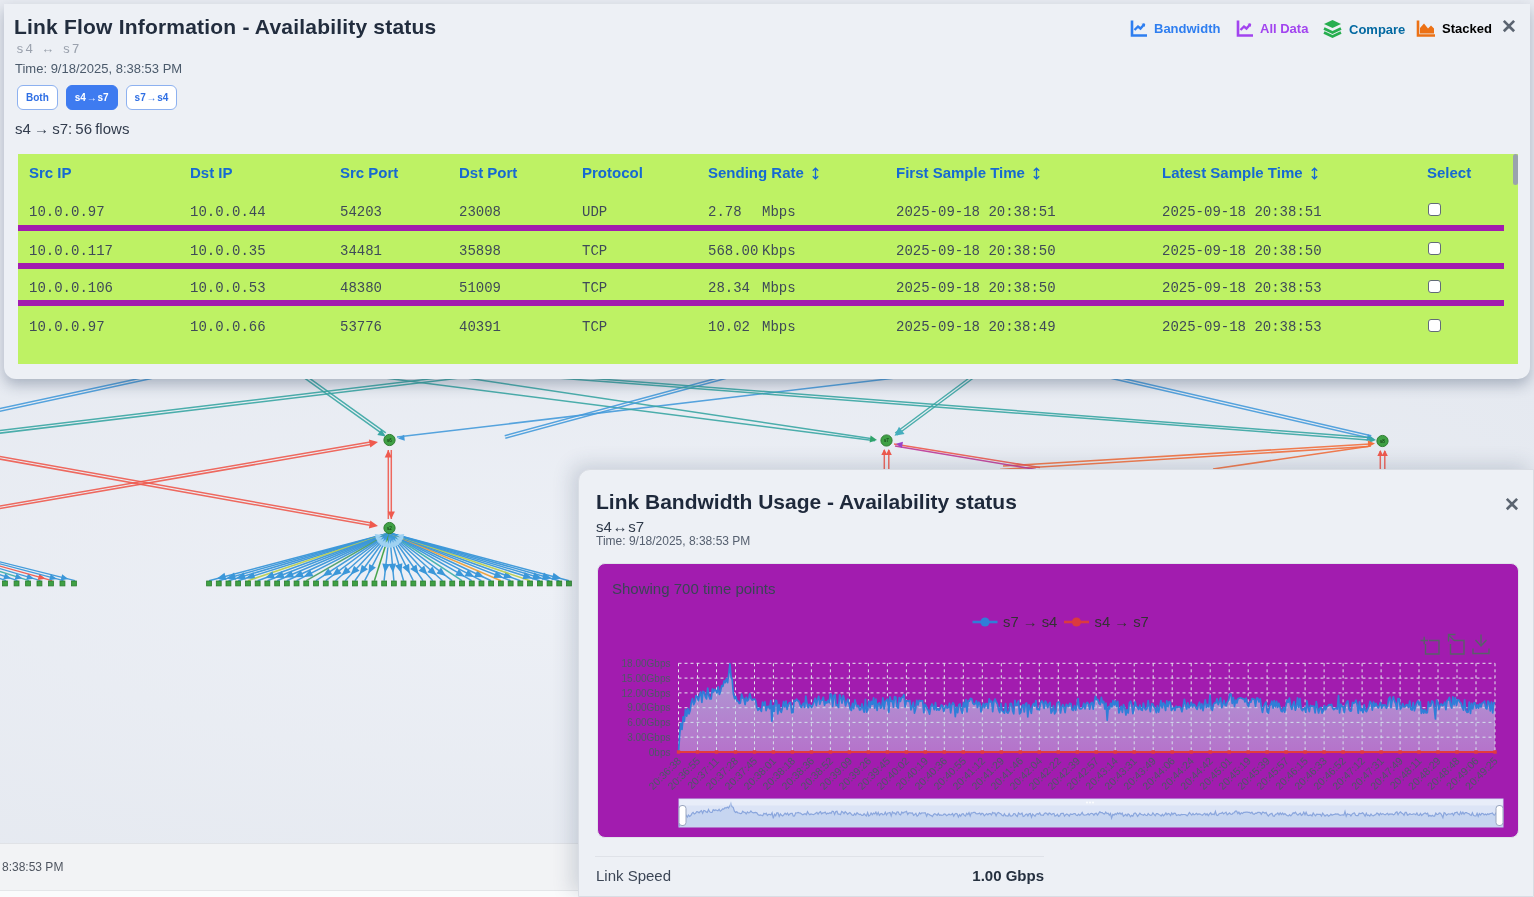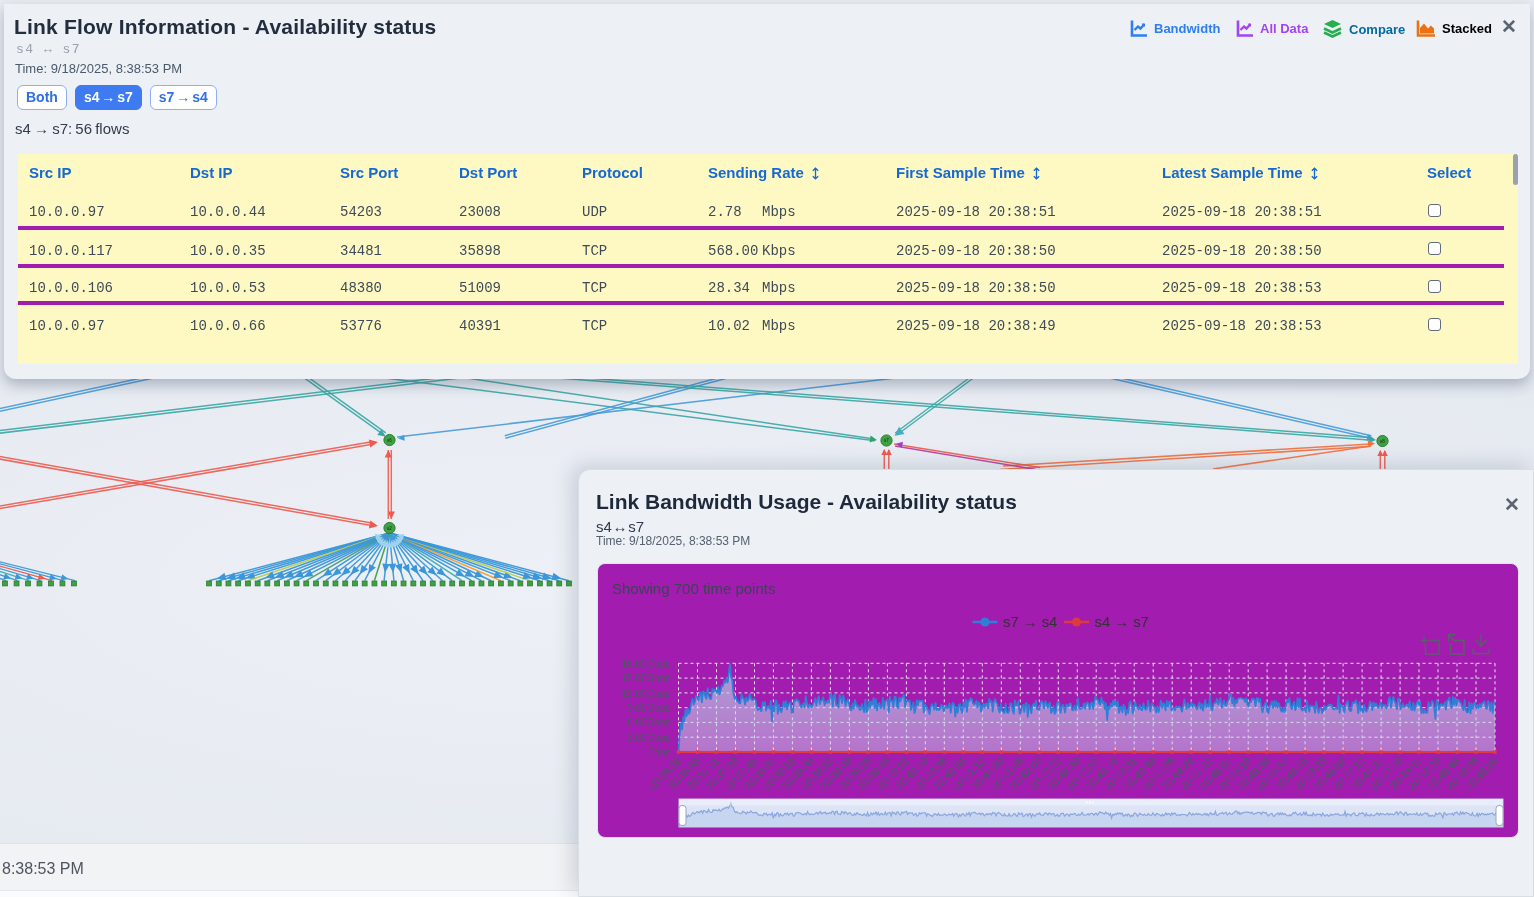--- a/index.html
+++ b/index.html
@@ -1,49 +1,49 @@
 <!DOCTYPE html>
 <html><head>
 <meta charset="utf-8">
 <style>
 * { margin:0; padding:0; box-sizing:border-box; }
 html,body { width:1534px; height:897px; overflow:hidden; background:#e8ebf1; font-family:"Liberation Sans",sans-serif; }
 #stage { position:relative; width:1534px; height:897px; }
 #topo { position:absolute; left:0; top:0; }
 
 #bbar { position:absolute; left:0; top:843px; width:1534px; height:47px; background:#f2f3f5; border-top:1px solid #e0e2e6; }
-#bbar .tm { position:absolute; left:2px; top:16px; font-size:16px; color:#4f5560; }
+#bbar .tm { position:absolute; left:2px; top:16px; font-size:12px; color:#4f5560; }
 #bbar2 { position:absolute; left:0; top:890px; width:1534px; height:7px; background:#fafbfc; border-top:1px solid #e4e6e9; }
 
 #panel { position:absolute; left:4px; top:4px; width:1526px; height:375px; background:#edf0f5;
   border-radius:0 0 12px 12px; box-shadow:0 6px 14px rgba(40,60,90,.32); }
 #panel h1 { position:absolute; left:10px; top:11px; font-size:21px; color:#222d3e; letter-spacing:.2px; }
 #panel .pair { position:absolute; left:12px; top:38px; font-family:"Liberation Mono",monospace; font-size:13px; color:#9aa1ad; letter-spacing:1.5px; }
 #panel .time { position:absolute; left:11px; top:57px; font-size:13px; color:#4b5a6b; }
 .btnrow { position:absolute; left:13px; top:81px; }
 .btn { display:inline-block; height:25px; line-height:23px; padding:0 8px; margin-right:8px; border:1px solid #8db1f0; border-radius:6px;
-  background:#fff; color:#2f6fe4; font-size:14px; font-weight:bold; word-spacing:-2px; }
+  background:#fff; color:#2f6fe4; font-size:10px; font-weight:bold; word-spacing:-2px; }
 .btn.sel { background:#3e7bf0; border-color:#3e7bf0; color:#fff; }
 #flows { position:absolute; left:11px; top:116px; font-size:15px; color:#323c4d; word-spacing:-1px; }
 
 .ibtn { position:absolute; top:15px; height:20px; font-size:13px; font-weight:bold; white-space:nowrap;text-align:center; }
 .ibtn svg { vertical-align:-4px; margin-right:6px; }
 #ib1 { left:1126px; color:#2e7ef0; }
 #ib2 { left:1232px; color:#a244ef; }
 #ib3 { left:1318px; color:#0369a1; }
 #ib4 { left:1412px; color:#000000; }
 .closex { position:absolute; font-weight:bold; color:#5b6470; font-size:19px; line-height:15px; }
 #px1 { left:1497px; top:15px; }
 
-#tblwrap { position:absolute; left:14px; top:150px; width:1500px; height:210px; background:#fef9c3; overflow:hidden; }
+#tblwrap { position:absolute; left:14px; top:150px; width:1500px; height:210px; background:#bef264; overflow:hidden; }
 table { border-collapse:collapse; table-layout:fixed; width:1486px; }
 col.c1{width:161px} col.c2{width:150px} col.c3{width:119px} col.c4{width:123px} col.c5{width:126px}
 col.c6{width:188px} col.c7{width:266px} col.c8{width:265px} col.c9{width:88px}
 th { text-align:left; font-size:15px; color:#1669d2; padding:0 0 0 11px; height:37px; font-weight:bold; white-space:nowrap; }
-td { font-family:"Liberation Mono",monospace; font-size:14px; color:#3f4a58; padding:7px 0 0 11px; height:37.4px; border-top:4px solid #a21caf; white-space:nowrap; }
+td { font-family:"Liberation Mono",monospace; font-size:14px; color:#3f4a58; padding:7px 0 0 11px; height:37.4px; border-top:6px solid #a21caf; white-space:nowrap; }
 tr.r1 td { border-top:none; }
 .unit { display:inline-block; width:54px; }
 .cb { display:inline-block; margin-left:1px; margin-top:-4px; width:13px; height:13px; border:1.5px solid #626b78; border-radius:3px; background:#fff; vertical-align:middle; }
 .sa { vertical-align:-2px; margin-left:3px; }
 #sbar { position:absolute; left:1508.5px; top:150px; width:5px; height:31px; background:#9aa3ad; border-radius:3px; }
 
 #modal { position:absolute; left:578px; top:469px; width:956px; height:428px; background:#edf0f5;
   border:1px solid #d9dde4; border-radius:12px 0 0 0; box-shadow:-6px -4px 20px rgba(40,60,90,.18); }
 #modal h2 { position:absolute; left:17px; top:20px; font-size:21px; color:#1e293b; }
 #modal .pair2 { position:absolute; left:17px; top:48px; font-size:15px; color:#2f3a4a; word-spacing:-3.5px; }
@@ -570,14 +570,18 @@
       <rect x="81" y="235" width="824" height="6.5" fill="#ffffff" opacity="0.35"></rect>
       <g>
         <rect x="81" y="241.5" width="7" height="20" rx="3" fill="#fff" stroke="#9aa6bf" stroke-width="1"></rect>
         <rect x="898" y="241.5" width="7" height="20" rx="3" fill="#fff" stroke="#9aa6bf" stroke-width="1"></rect>
         <circle cx="489" cy="238.5" r="0.9" fill="#fff"></circle>
             <circle cx="492" cy="238.5" r="0.9" fill="#fff"></circle>
             <circle cx="495" cy="238.5" r="0.9" fill="#fff"></circle>
       </g>
     </svg>
   </div>
+  <div class="fcell" id="fc1">
+        <span class="lab">Link Speed</span>
+        <span class="val">1.00 Gbps</span>
+      </div>
 </div>
 </div>
 
 </body></html>

